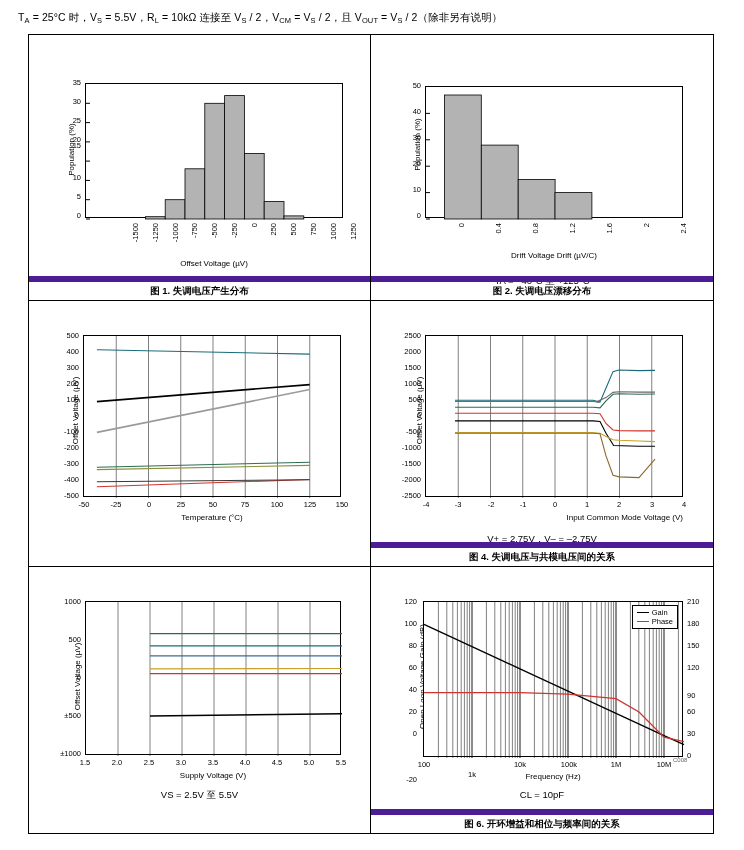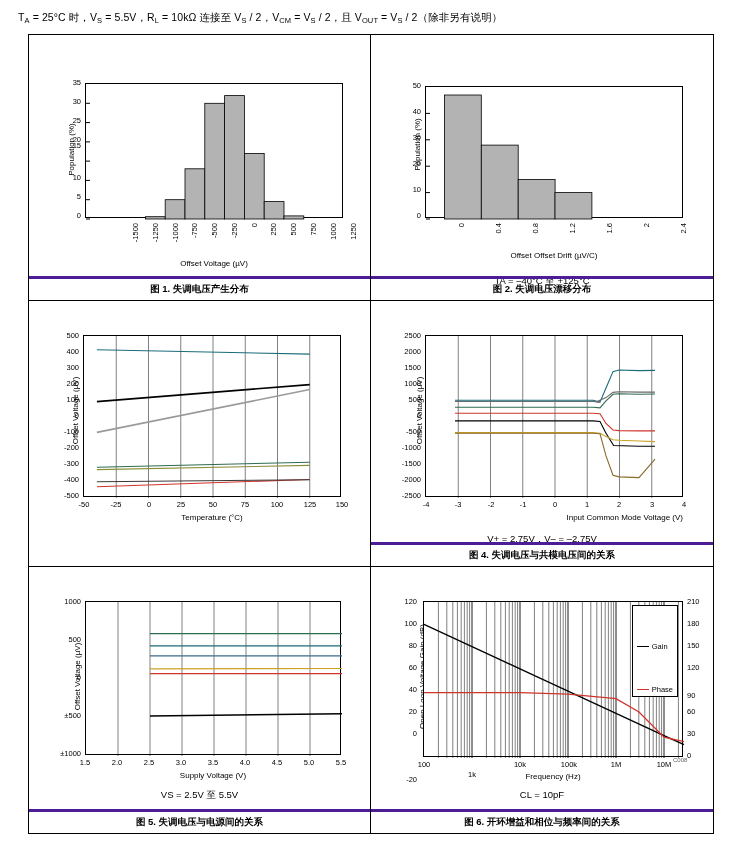--- a/index.html
+++ b/index.html
@@ -27,21 +27,21 @@
     position:relative;
     border-right:1px solid #000;
     border-bottom:1px solid #000;
     box-sizing:border-box;
     overflow:hidden;
   }
   .cell.right{border-right:none;}
   .cell.bottomrow{border-bottom:none;}
   .capwrap{
     position:absolute;left:0;bottom:0;width:100%;height:24px;
-    border-top:3px solid #4c1d95;box-sizing:border-box;
+    border-top:6px solid #4c1d95;box-sizing:border-box;
     display:flex;align-items:center;justify-content:center;
     font-size:9.5px;font-weight:bold;
   }
   .note{
     position:absolute;width:100%;text-align:center;font-size:9.5px;
   }
   .plotbox{
     position:absolute;
     border:1px solid #000;
     box-sizing:border-box;
@@ -64,21 +64,21 @@
   }
   .xtick.rot{
     transform-origin:100% 0%;
     transform:rotate(-90deg);
     text-align:right;
   }
   .legend{
     position:absolute;border:1px solid #000;background:#fff;
     font-size:7.5px;padding:2px 4px;
   }
-  .legrow{display:flex;align-items:center;gap:3px;height:9px;margin-top:34px;}
+  .legrow{display:flex;align-items:center;gap:3px;height:9px;}
   .legline{width:12px;height:0;border-top:1px solid #000;display:inline-block;}
   .code{
     position:absolute;font-size:6px;color:#666;
   }
   svg{position:absolute;left:0;top:0;overflow:visible;}
 </style>
 </head>
 <body>
 
 <div class="cond-line">
@@ -175,21 +175,21 @@
     </div>
 
     <div class="xtick rot" style="left:56px;top:188px;width:30px;">0</div>
     <div class="xtick rot" style="left:93px;top:188px;width:30px;">0.4</div>
     <div class="xtick rot" style="left:130px;top:188px;width:30px;">0.8</div>
     <div class="xtick rot" style="left:167px;top:188px;width:30px;">1.2</div>
     <div class="xtick rot" style="left:204px;top:188px;width:30px;">1.6</div>
     <div class="xtick rot" style="left:241px;top:188px;width:30px;">2</div>
     <div class="xtick rot" style="left:278px;top:188px;width:30px;">2.4</div>
 
-    <div class="axlabel" style="left:54px;top:216px;width:258px;">Offset Offset Drift (µV/C)</div>
+    <div class="axlabel" style="left:54px;top:216px;width:258px;">Drift Voltage Drift (µV/C)</div>
 
     <div class="note" style="left:0;top:240px;">TA = –40°C 至 +125°C</div>
 
     <div class="capwrap">
       <span>图 2. 失调电压漂移分布</span>
     </div>
   </div>
 
   <div class="cell">
     <div class="ylabel" style="left:-24px;top:105px;width:140px;">Offset Voltage (µV)</div>
@@ -342,23 +342,20 @@
     <div class="xtick" style="left:171px;top:191px;width:26px;text-align:center;">3.5</div>
     <div class="xtick" style="left:203px;top:191px;width:26px;text-align:center;">4.0</div>
     <div class="xtick" style="left:235px;top:191px;width:26px;text-align:center;">4.5</div>
     <div class="xtick" style="left:267px;top:191px;width:26px;text-align:center;">5.0</div>
     <div class="xtick" style="left:299px;top:191px;width:26px;text-align:center;">5.5</div>
 
     <div class="axlabel" style="left:56px;top:204px;width:256px;">Supply Voltage (V)</div>
 
     <div class="note" style="left:0;top:222px;">VS = 2.5V 至 5.5V</div>
 
-    <div class="capwrap">
-      <span>图 5. 失调电压与电源间的关系</span>
-    </div>
   </div>
 
   <div class="cell right bottomrow">
     <div class="ylabel" style="left:-34px;top:105px;width:170px;">Open Loop Voltage Gain (dB)</div>
 
     <div class="ytick" style="left:14px;top:30px;width:32px;">120</div>
     <div class="ytick" style="left:14px;top:52px;width:32px;">100</div>
     <div class="ytick" style="left:14px;top:74px;width:32px;">80</div>
     <div class="ytick" style="left:14px;top:96px;width:32px;">60</div>
     <div class="ytick" style="left:14px;top:118px;width:32px;">40</div>

